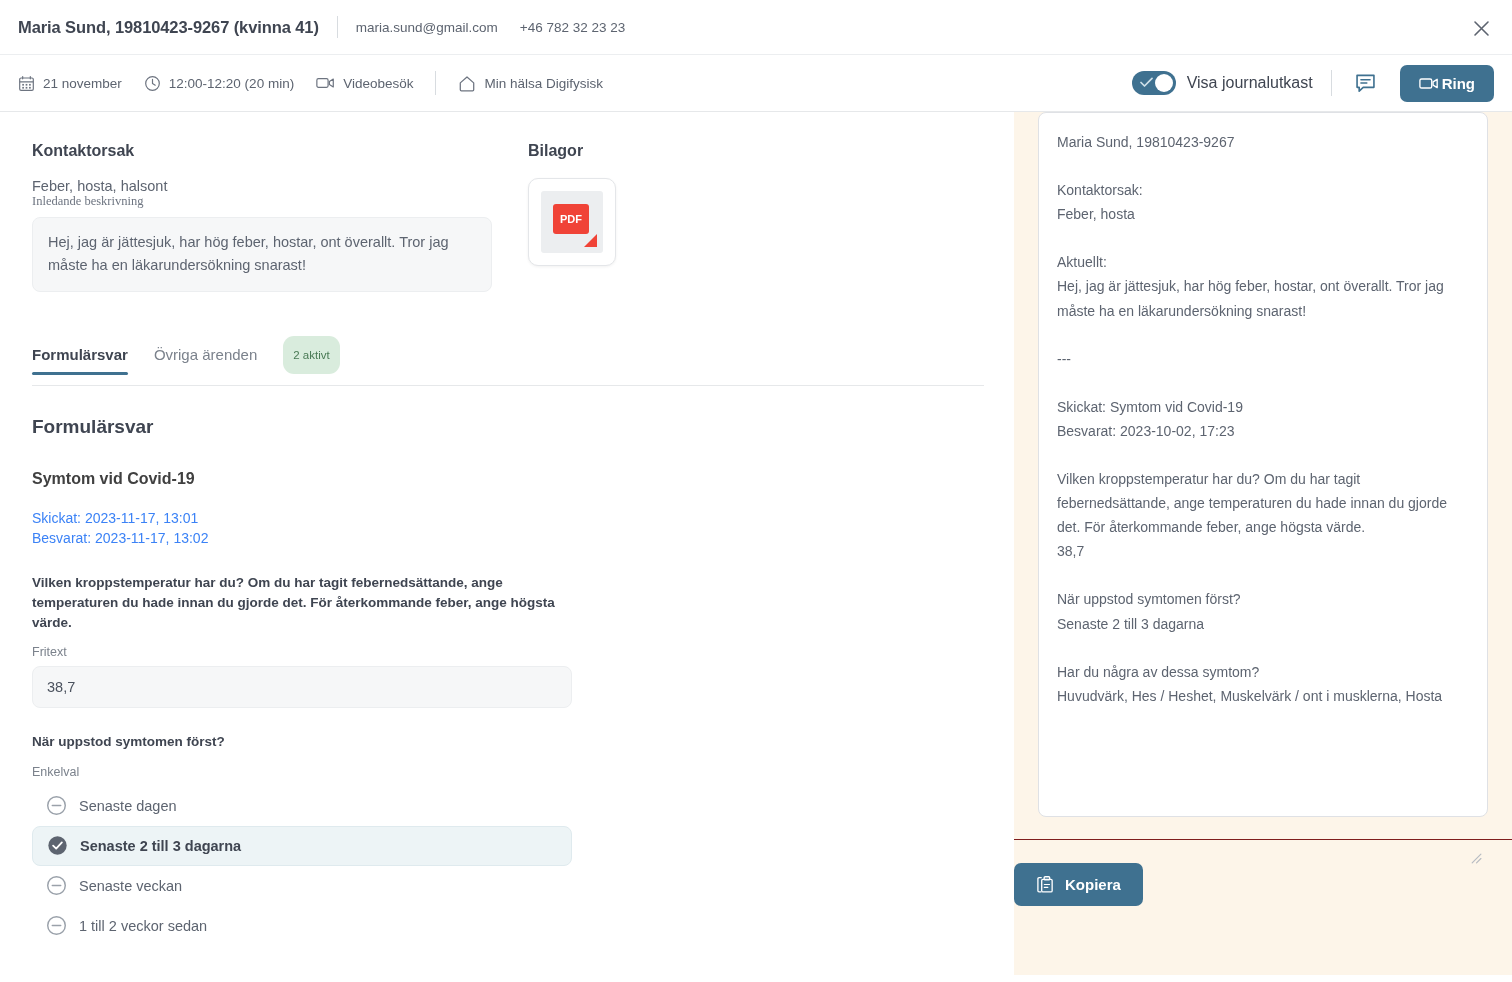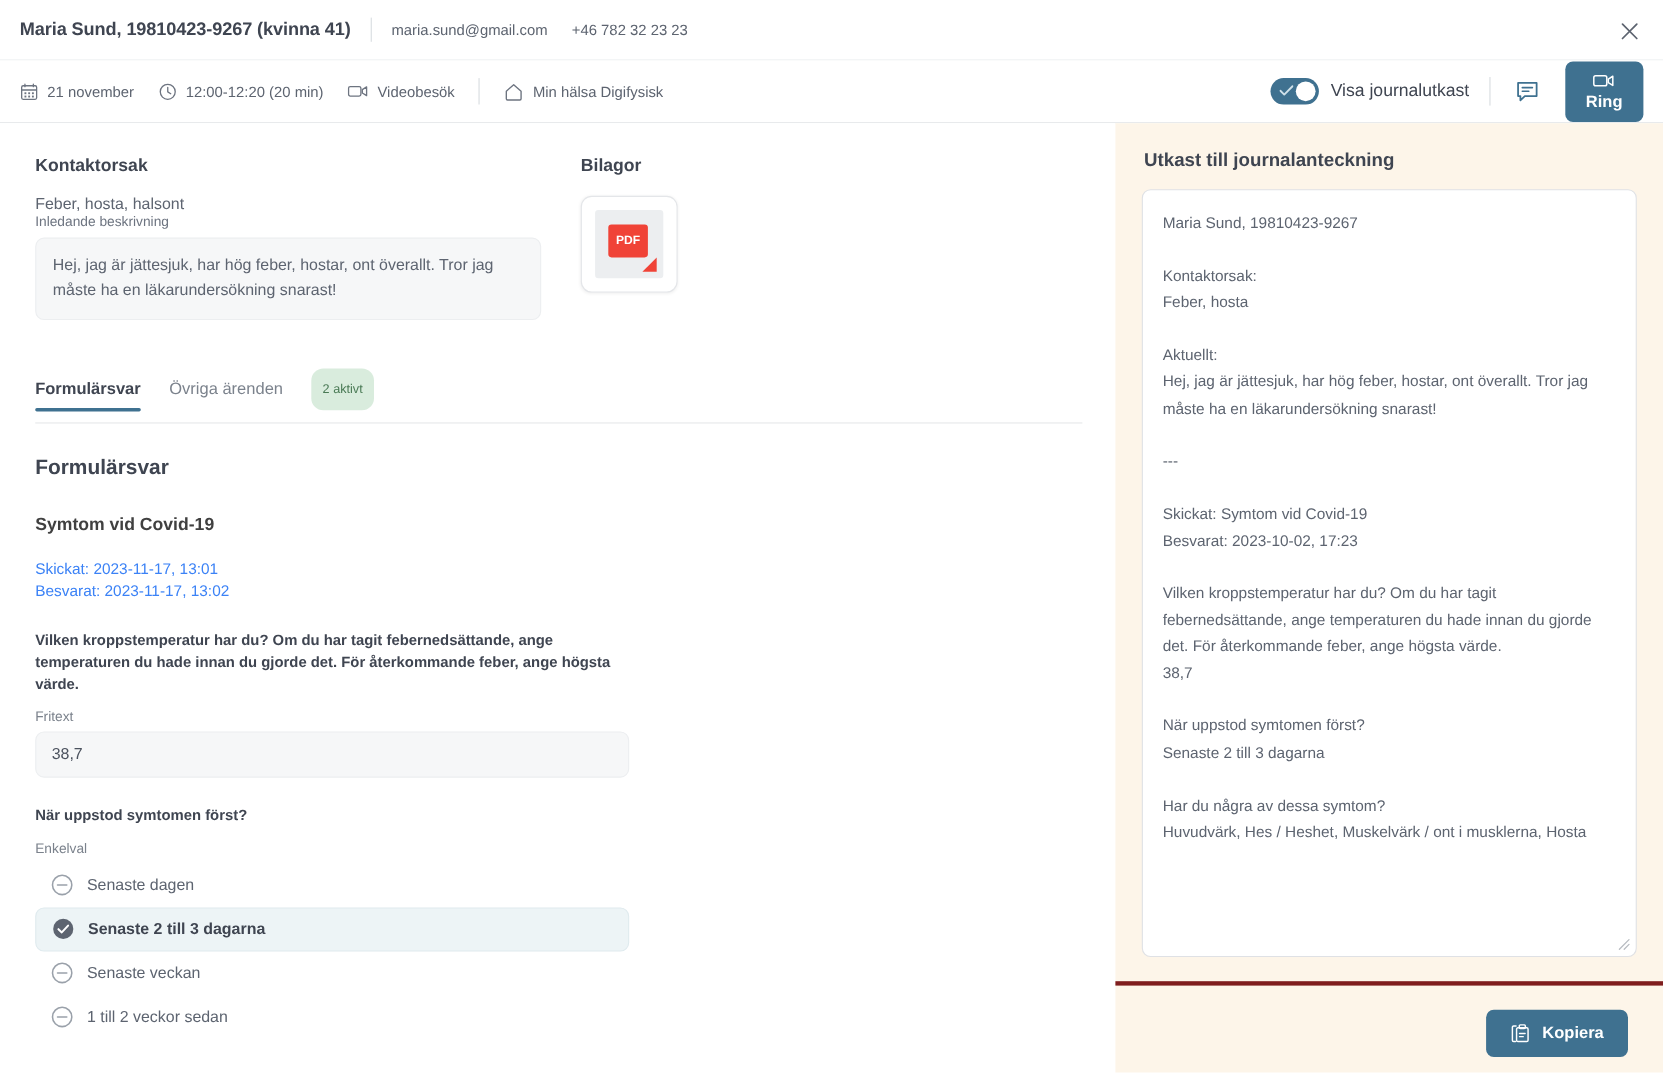--- a/index.html
+++ b/index.html
@@ -149,21 +149,20 @@
     gap: 3px;
     background: #3f7190;
     color: #ffffff;
     border: none;
     border-radius: 7px;
     padding: 10px 19px;
     font-size: 15px;
     font-weight: bold;
     font-family: "Liberation Sans", sans-serif;
     cursor: pointer;
-    flex-direction: column;
   }
 
   
   .body-split {
     display: flex;
     height: calc(982px - 55px - 57px);
   }
 
   
   .left-pane {
@@ -187,20 +186,21 @@
     margin-bottom: 18px;
   }
   .sec-body {
     font-size: 14.5px;
     color: #5d6470;
   }
   .field-label {
     font-size: 12.5px;
     color: #6d7480;
     margin-bottom: 8px;
+    font-family: Liberation Serif, serif;
   }
   .readonly-box {
     background: #f6f7f8;
     border: 1px solid #eceef0;
     border-radius: 8px;
     padding: 13px 15px;
     font-size: 14.5px;
     line-height: 1.62;
     color: #5d6470;
     width: 460px;
@@ -390,25 +390,24 @@
   }
   .resize-grip {
     position: absolute;
     right: 3px;
     bottom: 3px;
     width: 12px;
     height: 12px;
   }
   .rp-footer {
     height: 90px;
-    border-top: 4px solid #7f1d1d;
+    border-top: 1px solid #7f1d1d;
     margin-top: 22px;
     display: flex;
     align-items: center;
-    justify-content: flex-end;
     padding-right: 32px;
   }
   .copy-btn {
     display: flex;
     align-items: center;
     gap: 10px;
     background: #3f7190;
     color: #ffffff;
     border: none;
     border-radius: 7px;
@@ -585,21 +584,20 @@
             <circle cx="11" cy="11" r="9.2" fill="none" stroke="#9aa1aa" stroke-width="1.5"></circle>
             <path d="M6.6 11 H15.4" stroke="#9aa1aa" stroke-width="1.5" stroke-linecap="round"></path>
           </svg>
           <span class="opt-text">1 till 2 veckor sedan</span>
         </div>
 
       </div>
     </div>
 
     <div class="right-pane">
-      <div class="rp-title">Utkast till journalanteckning</div>
       <div class="rp-textarea">Maria Sund, 19810423-9267
 
 Kontaktorsak:
 Feber, hosta
 
 Aktuellt:
 Hej, jag är jättesjuk, har hög feber, hostar, ont överallt. Tror jag måste ha en läkarundersökning snarast!
 
 ---
 

